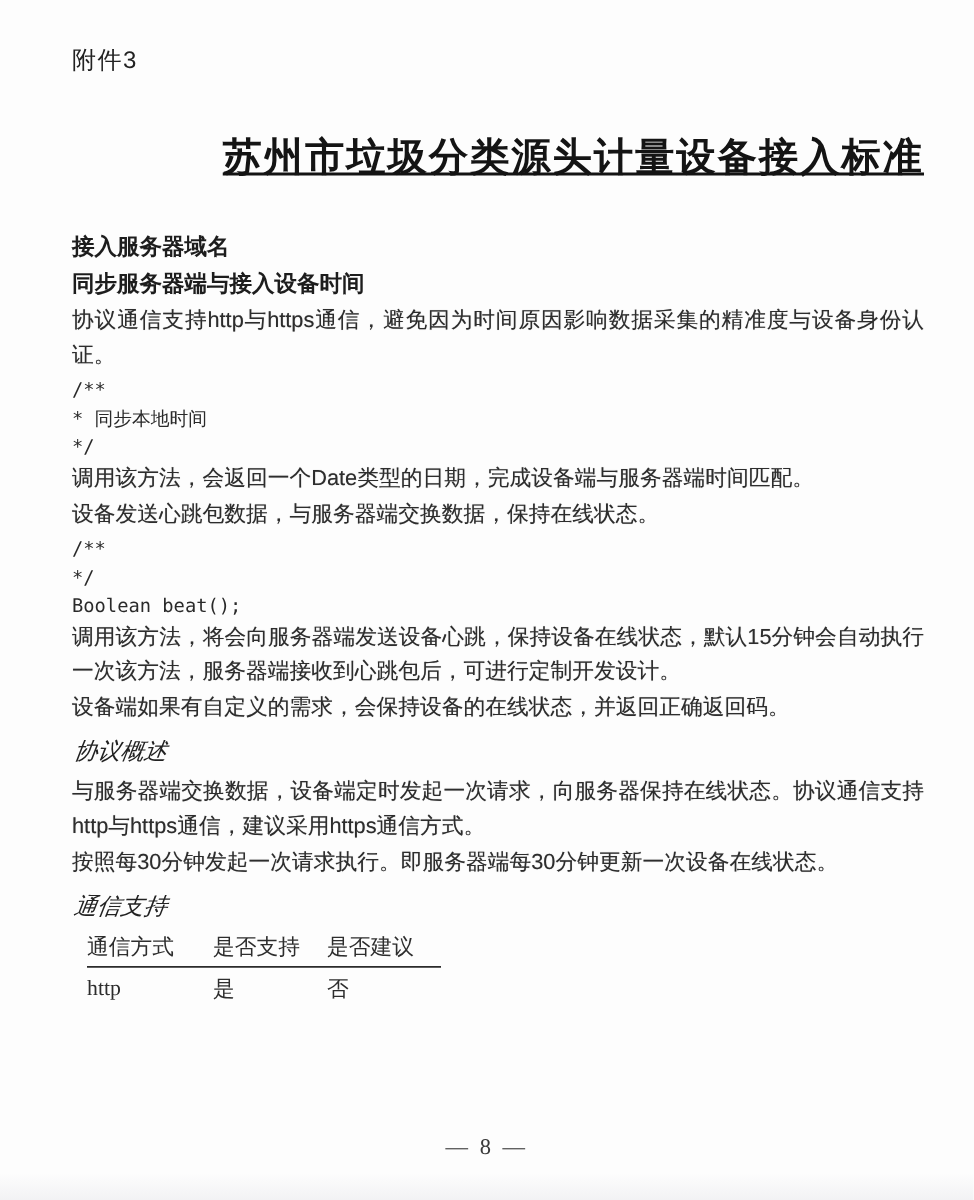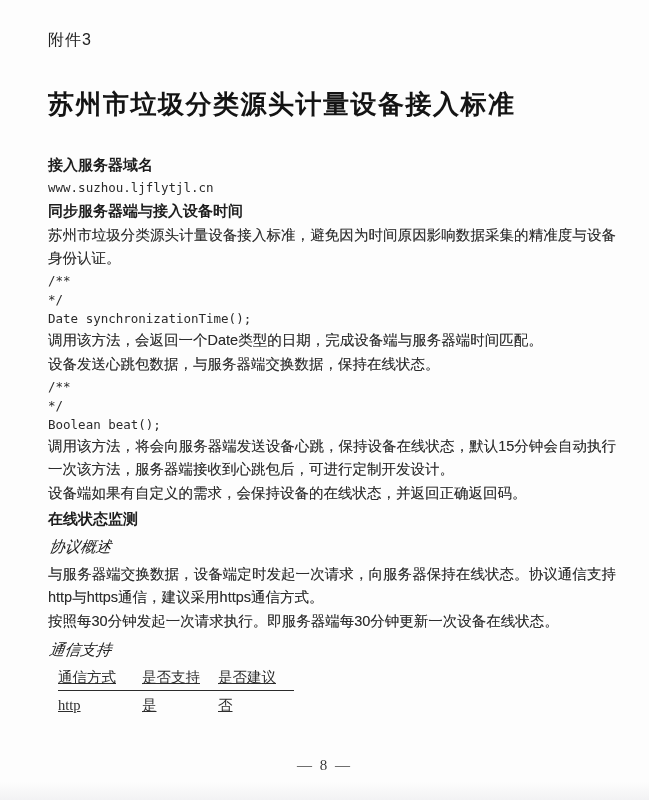--- a/index.html
+++ b/index.html
@@ -16,26 +16,27 @@
     padding: 30px 33px 0 48px;
     box-sizing: border-box;
   }
   .attachment {
     font-size: 16px;
     color: #222;
     letter-spacing: 1px;
   }
   .title {
     margin: 36px 0 0 0;
-    text-align: left;
+    text-align: right;
     font-family: "Liberation Serif", "DejaVu Serif", serif;
     font-weight: 700;
     font-size: 26px;
     letter-spacing: 1.5px;
     color: #141414;
+    text-decoration: underline;
   }
   .body { margin-top: 32px; }
   .h {
     margin: 3px 0 2px 0;
     font-size: 15px;
     font-weight: 700;
     color: #1d1d1d;
     line-height: 22px;
   }
   .para {
@@ -60,21 +61,20 @@
     font-weight: 400;
     font-size: 15.5px;
     color: #222;
     width: fit-content;
     transform: skewX(-8deg);
     transform-origin: left bottom;
   }
   table.comm {
     margin: 2px 0 0 10px;
     border-collapse: collapse;
-    text-decoration: underline;
   }
   table.comm th, table.comm td {
     text-align: left;
     font-weight: 400;
     font-size: 14.5px;
     padding: 2px 0 3px 0;
   }
   table.comm th { border-bottom: 1.6px solid #2b2b2b; }
   table.comm td { padding-top: 5px; }
   .col-1 { width: 84px; }
@@ -101,34 +101,32 @@
 <body>
 
 <div class="page">
 
   <div class="attachment">附件3</div>
 
   <h1 class="title">苏州市垃圾分类源头计量设备接入标准</h1>
 
   <div class="body">
     <h2 class="h">接入服务器域名</h2>
-    <div class="code">www.suzhou.ljflytjl.cn</div>
     <h2 class="h">同步服务器端与接入设备时间</h2>
-    <p class="para">苏州市垃圾分类源头计量设备接入标准，避免因为时间原因影响数据采集的精准度与设备身份认证。</p>
+    <p class="para">协议通信支持http与https通信，避免因为时间原因影响数据采集的精准度与设备身份认证。</p>
     <div class="code">/**</div>
+    <div class="code">* 同步本地时间</div>
     <div class="code">*/</div>
-    <div class="code">Date synchronizationTime();</div>
     <p class="para">调用该方法，会返回一个Date类型的日期，完成设备端与服务器端时间匹配。</p>
     <p class="para">设备发送心跳包数据，与服务器端交换数据，保持在线状态。</p>
     <div class="code">/**</div>
     <div class="code">*/</div>
     <div class="code">Boolean beat();</div>
     <p class="para">调用该方法，将会向服务器端发送设备心跳，保持设备在线状态，默认15分钟会自动执行一次该方法，服务器端接收到心跳包后，可进行定制开发设计。</p>
     <p class="para">设备端如果有自定义的需求，会保持设备的在线状态，并返回正确返回码。</p>
-    <h2 class="h">在线状态监测</h2>
     <h3 class="sub">协议概述</h3>
     <p class="para">与服务器端交换数据，设备端定时发起一次请求，向服务器保持在线状态。协议通信支持http与https通信，建议采用https通信方式。</p>
     <p class="para">按照每30分钟发起一次请求执行。即服务器端每30分钟更新一次设备在线状态。</p>
     <h3 class="sub">通信支持</h3>
 
     <table class="comm">
       <thead>
         <tr>
           <th class="col-1">通信方式</th>
           <th class="col-2">是否支持</th>

